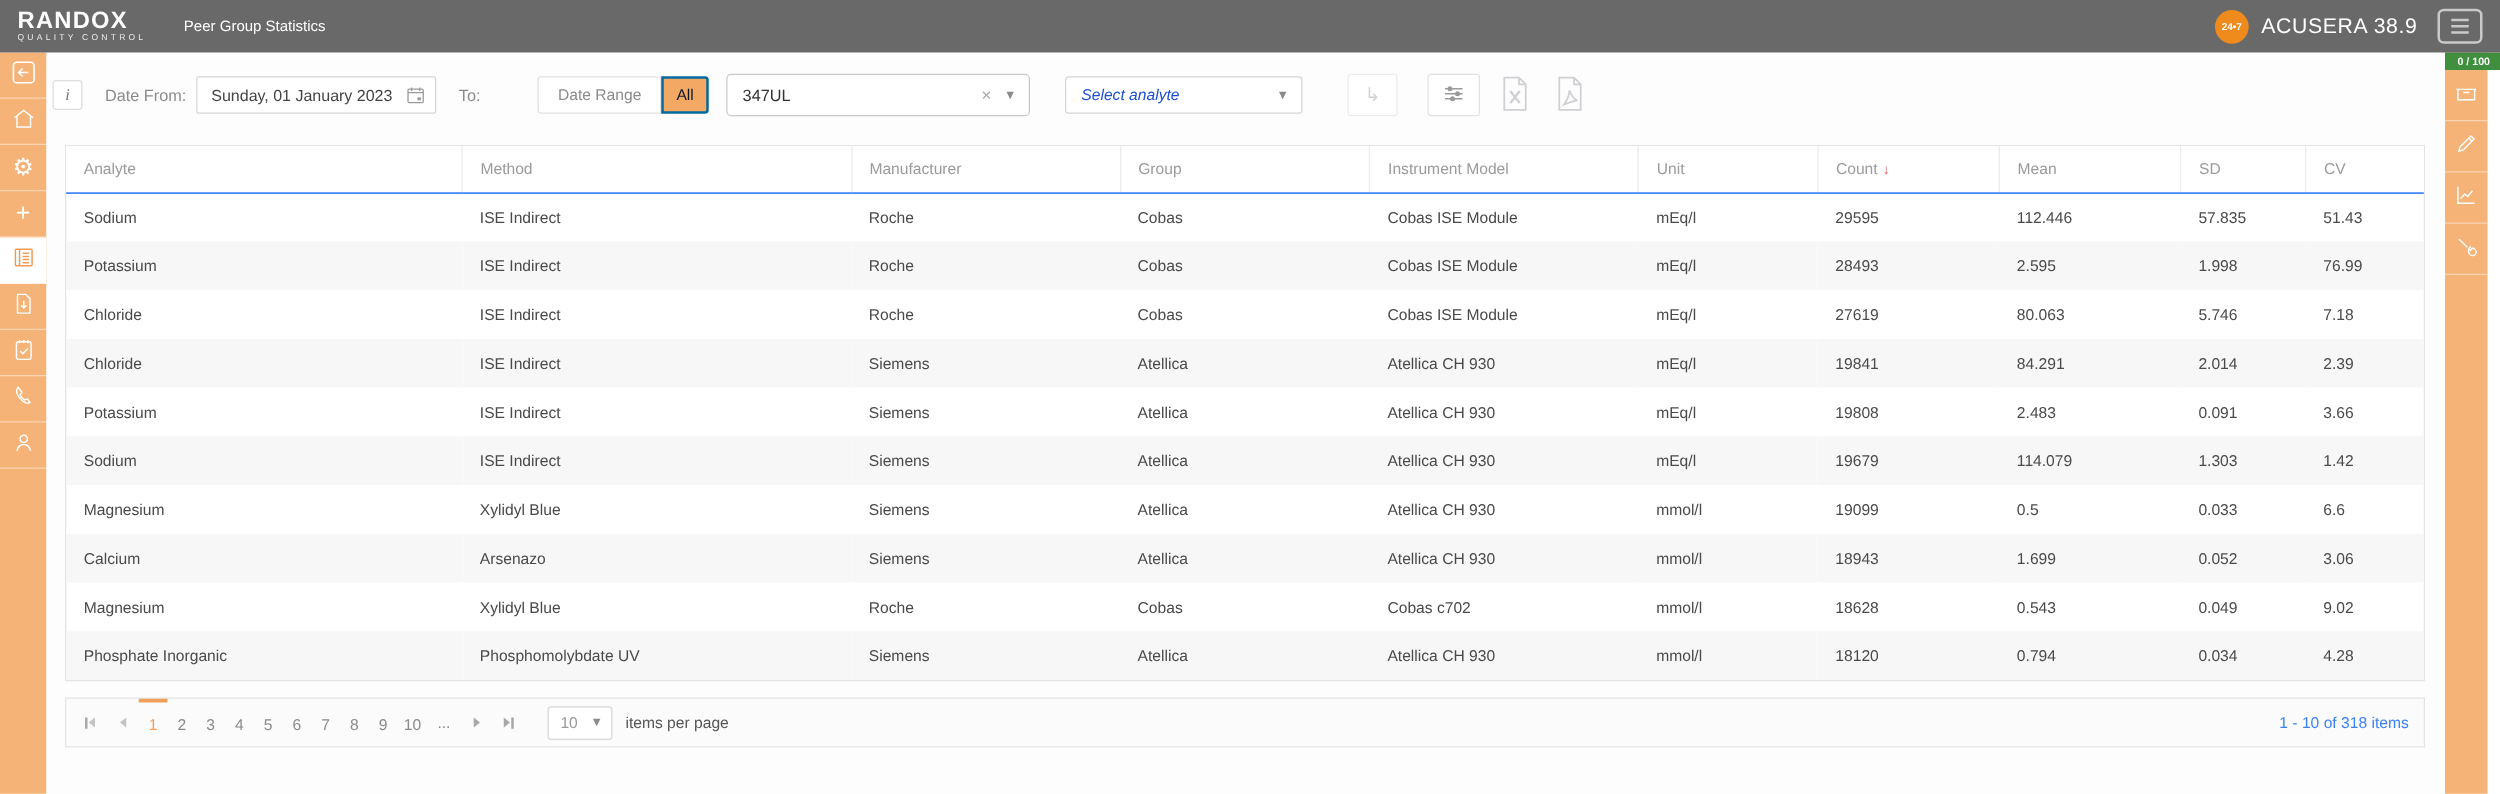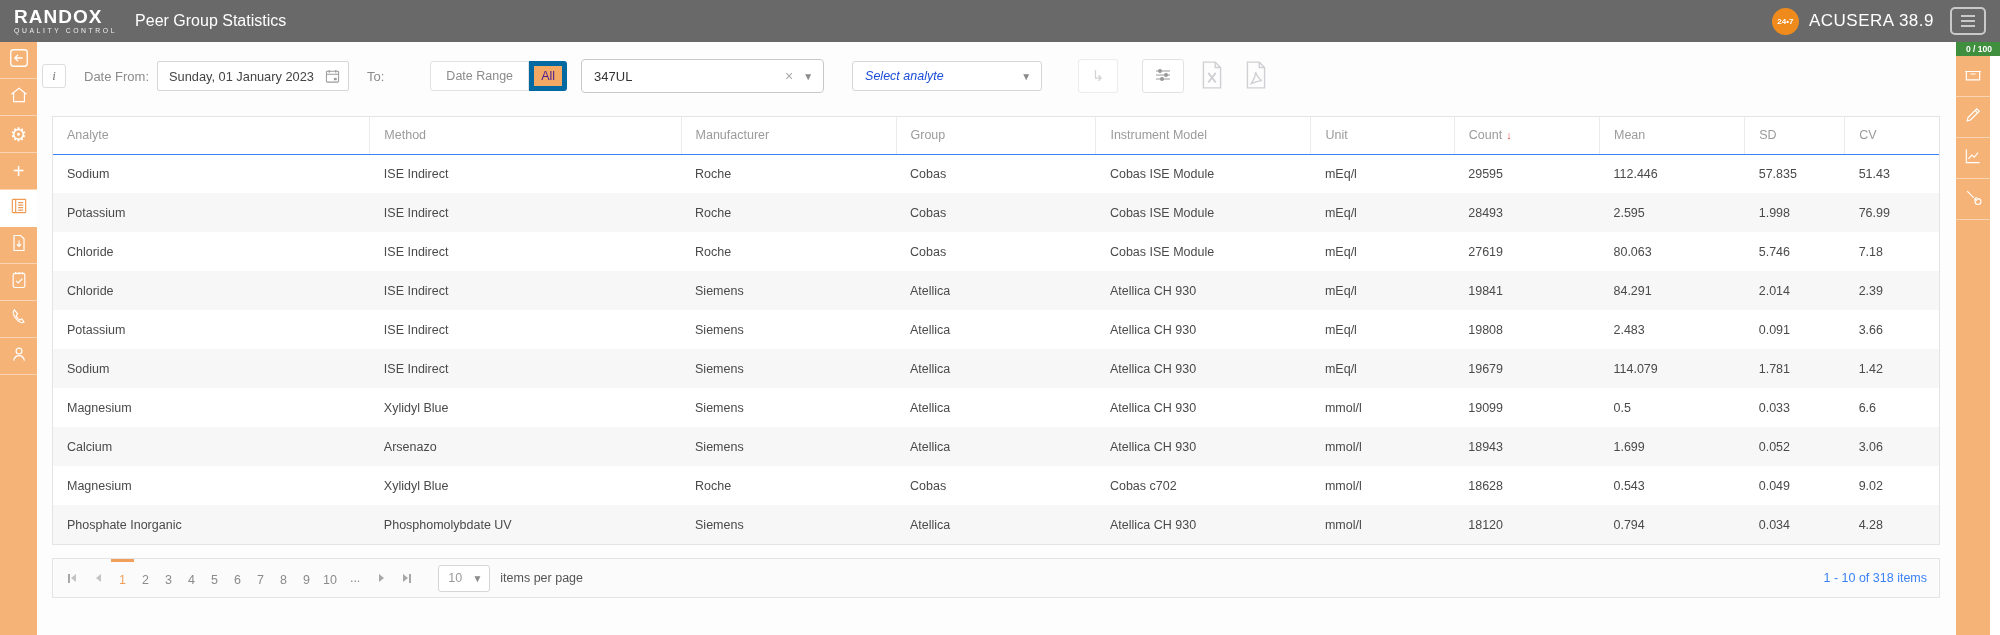--- a/index.html
+++ b/index.html
@@ -5,21 +5,21 @@
   * { box-sizing: border-box; margin: 0; padding: 0; }
   html,body { width:2000px; height:635px; overflow:hidden;
     font-family:"Liberation Sans", sans-serif; background:#fff; }
 
   
   .app-header { position:absolute; top:0; left:0; width:2000px; height:42px;
     background:#696969; display:flex; align-items:center; color:#fff; z-index:5; }
   .logo { margin-left:14px; line-height:1; }
   .logo-main { font-size:19px; font-weight:bold; letter-spacing:1px; }
   .logo-sub  { font-size:6.8px; letter-spacing:2.6px; margin-top:2px; color:#eee; }
-  .page-title { font-size:16px; margin-left:18px; font-weight:400; }
+  .page-title { font-size:12px; margin-left:30px; font-weight:400; }
   .header-right { margin-left:auto; display:flex; align-items:center; margin-right:14px; }
   .badge-247 { width:27px; height:27px; border-radius:50%; background:#ef8b1d;
     display:flex; align-items:center; justify-content:center;
     font-size:8px; font-weight:bold; margin-right:10px; }
   .app-name { font-size:17px; letter-spacing:.5px; margin-right:16px; }
   .hamburger { width:36px; height:28px; border:2px solid #c9c9c9; border-radius:5px;
     background:transparent; display:flex; flex-direction:column; gap:3px;
     align-items:center; justify-content:center; cursor:pointer; }
   .hamburger span { width:14px; height:2px; background:#c9c9c9; display:block; }
 
@@ -52,22 +52,22 @@
     color:#777; font-family:"Liberation Serif", serif; font-style:italic; font-size:13px;
     cursor:pointer; }
   .tb-label { font-size:13px; color:#8b8b8b; margin:0 8px 0 18px; }
   .date-input { width:192px; height:30px; border:1px solid #d6d6d6; border-radius:2px;
     background:#fff; display:flex; align-items:center; padding:0 8px 0 11px; cursor:text; }
   .date-input .dval { font-size:12.8px; color:#444; flex:1; }
   .cal-icon { color:#9a9a9a; cursor:pointer; display:flex; }
   .range-group { display:flex; margin-left:38px; height:30px; }
   .btn-daterange { padding:0 15px; background:#fff; border:1px solid #e2e2e2;
     border-radius:3px 0 0 3px; font-size:12.5px; color:#8b8b8b; cursor:pointer; }
-  .btn-all { width:38px; background:#f3a963; border:5px solid #0369a1;
-    border-radius:0 3px 3px 0; font-size:12.5px; color:#4c1d95; cursor:pointer; }
+  .btn-all { width:38px; background:#f3a963; border:2px solid #0369a1;
+    border-radius:0 3px 3px 0; font-size:12.5px; color:#0f172a; cursor:pointer; }
   .combobox { width:243px; height:34px; border:1px solid #c9c9c9; border-radius:4px;
     background:#fff; display:flex; align-items:center; margin-left:14px; padding:0 10px 0 12px; }
   .combobox .cval { flex:1; font-size:13px; color:#333; }
   .x-clear { color:#a9a9a9; font-size:14px; cursor:pointer; padding:0 10px 0 4px; }
   .caret { color:#8b8b8b; font-size:10px; cursor:pointer; }
   .select-box { width:190px; height:30px; border:1px solid #d6d6d6; border-radius:3px;
     background:#fff; display:flex; align-items:center; margin-left:28px; padding:0 10px 0 12px;
     cursor:pointer; }
   .select-box .ph { flex:1; font-size:12.5px; color:#1d4ed8; font-style:italic; }
   .icon-btn { height:34px; border:1px solid #ececec; border-radius:3px; background:#fff;
@@ -385,21 +385,21 @@
           </tr>
           <tr>
             <td>Sodium</td>
             <td>ISE Indirect</td>
             <td>Siemens</td>
             <td>Atellica</td>
             <td>Atellica CH 930</td>
             <td>mEq/l</td>
             <td>19679</td>
             <td>114.079</td>
-            <td>1.781</td>
+            <td>1.303</td>
             <td>1.42</td>
           </tr>
           <tr>
             <td>Magnesium</td>
             <td>Xylidyl Blue</td>
             <td>Siemens</td>
             <td>Atellica</td>
             <td>Atellica CH 930</td>
             <td>mmol/l</td>
             <td>19099</td>

